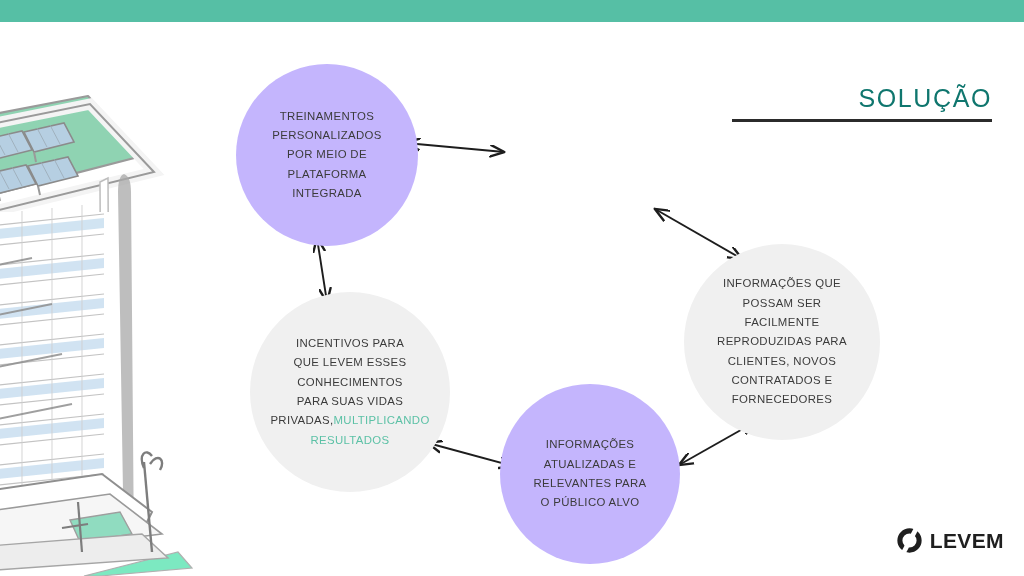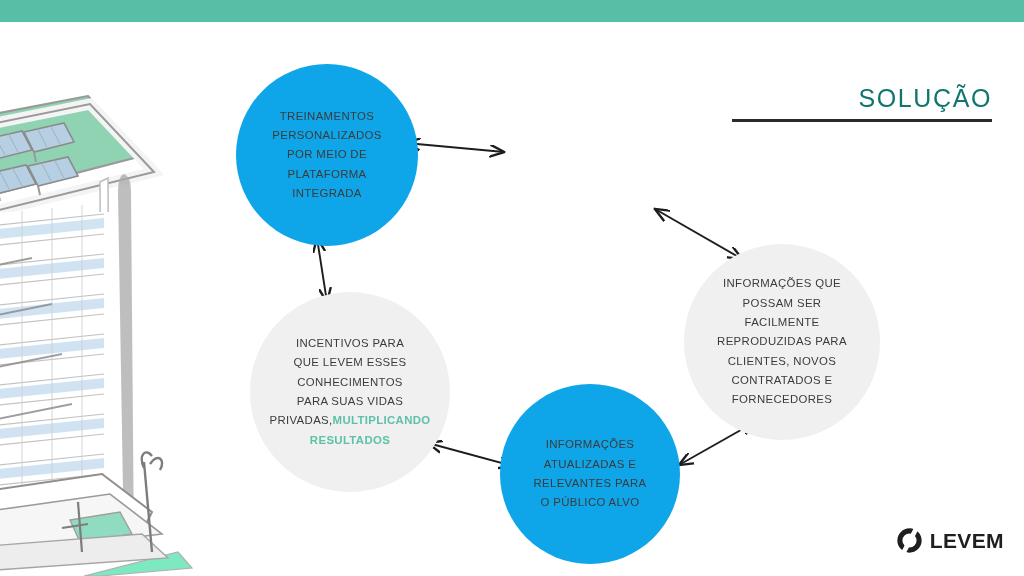--- a/index.html
+++ b/index.html
@@ -61,30 +61,30 @@
     text-align: center;
   }
   .circle .txt {
     font-size: 11.4px;
     line-height: 19.3px;
     letter-spacing: 0.35px;
     color: #3b3b3b;
     padding: 0 14px;
     white-space: pre-line;
   }
-  .c-blue  { background: #0ea5e9; }
+  .c-blue  { background: #c4b5fd; }
   .c-gray  { background: #f0f0f0; }
 
   #circle-treinamentos { left: 236px; top: 64px;  width: 182px; height: 182px; }
   #circle-conhecimentos{ left: 498px; top: 84px;  width: 180px; height: 180px; }
   #circle-informacoes-reproduzidas { left: 684px; top: 244px; width: 196px; height: 196px; }
   #circle-informacoes-atualizadas  { left: 500px; top: 384px; width: 180px; height: 180px; }
   #circle-incentivos   { left: 250px; top: 292px; width: 200px; height: 200px; }
 
-  .accent { color: #5cc1a6; font-weight: bold; }
+  .accent { color: #5cc1a6; }
 
   
   .arrows {
     position: absolute; inset: 0;
     pointer-events: none;
   }
 
   
   .logo {
     position: absolute; right: 20px; bottom: 22px;

